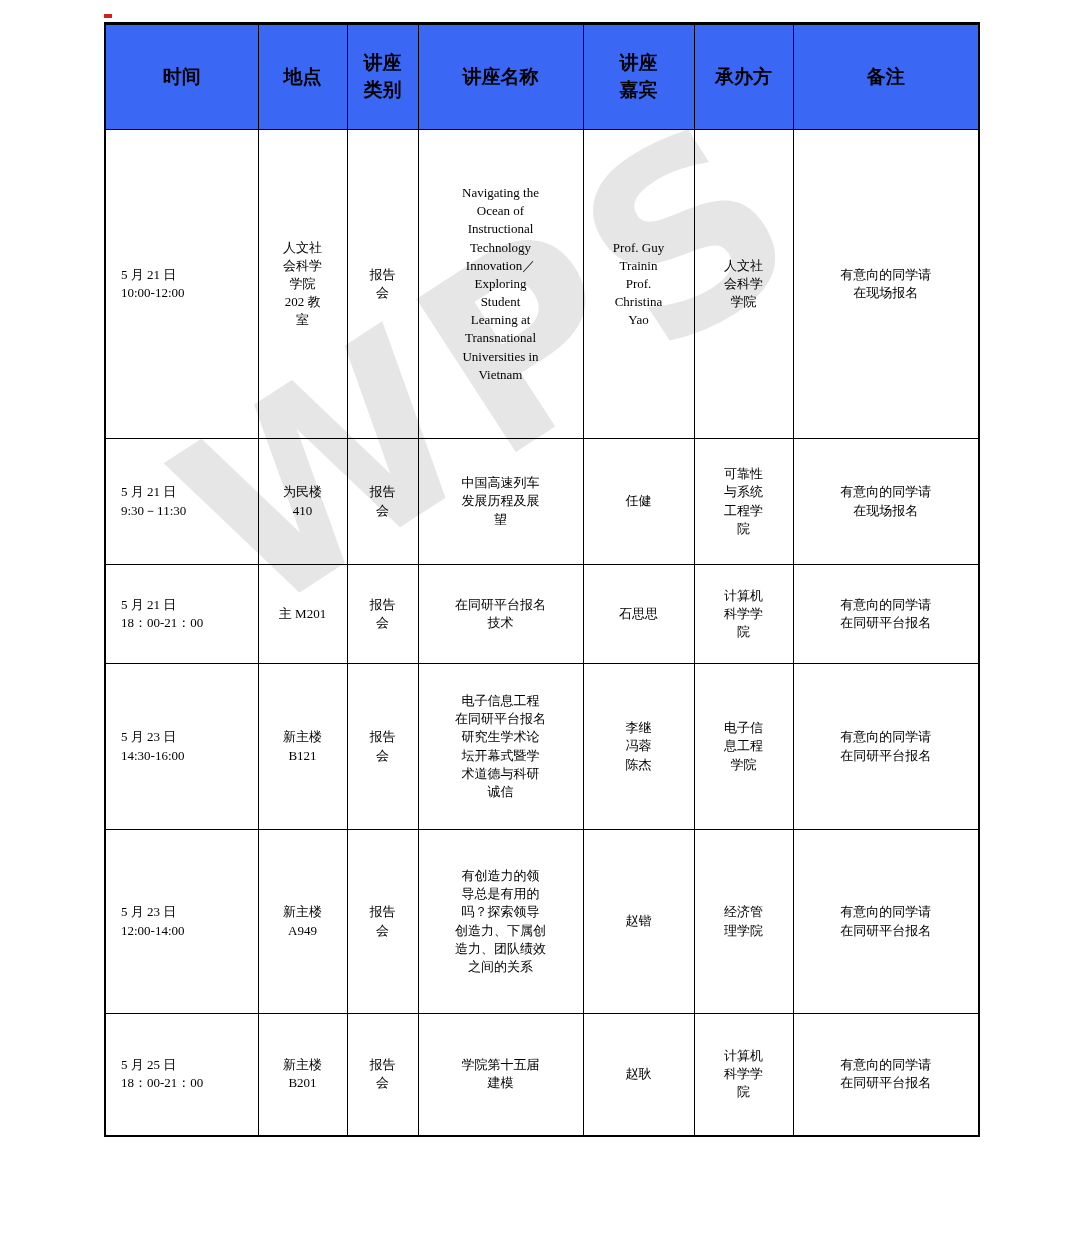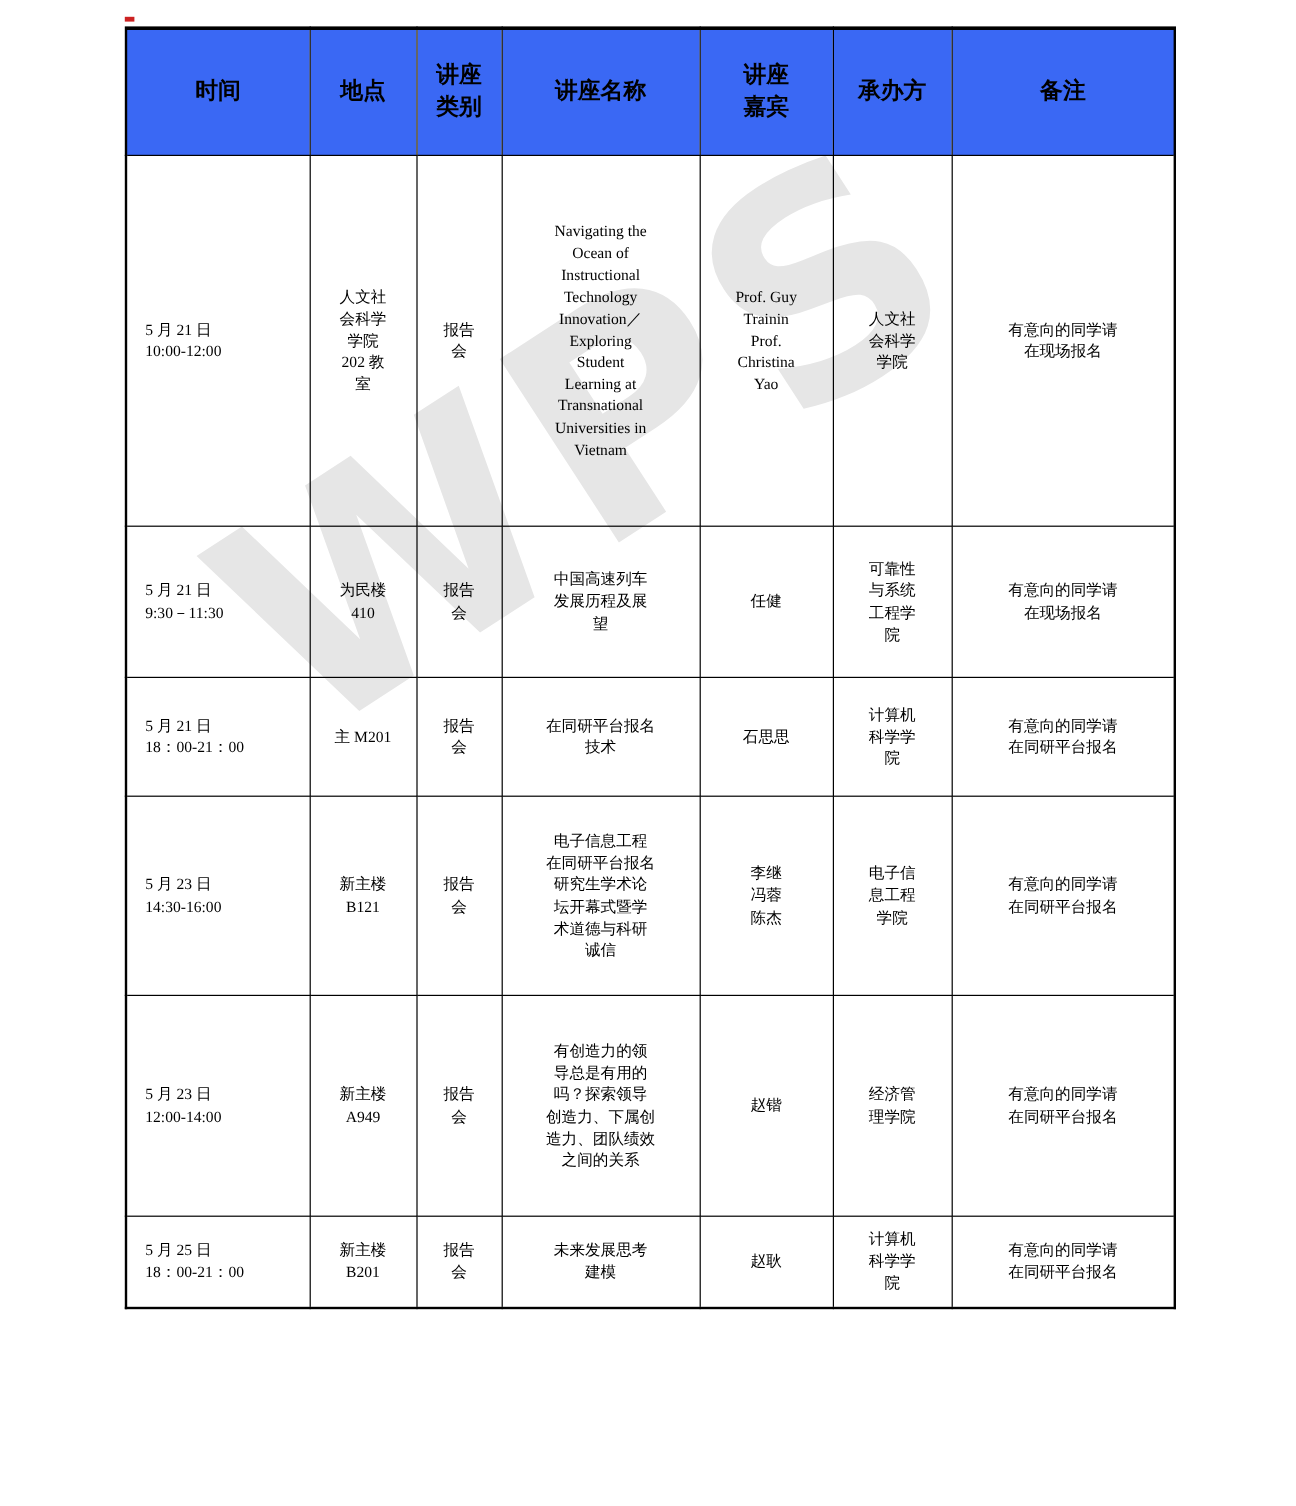--- a/index.html
+++ b/index.html
@@ -79,21 +79,21 @@
     padding-right: 4px;
     margin-top: 29px;
   }
   tr.hdr { height: 106px; }
   tr.r0 { height: 309px; }
   tr.r1 { height: 126px; }
   tr.r2 { height: 99px;  }
   tr.r3 { height: 166px; }
   tr.r4 { height: 184px; }
   tr.r5 { height: 113px; }
-  tr.r6 { height: 76px; }
+  tr.r6 { height: 122px; }
 </style>
 </head>
 <body>
 
 <div class="page">
 
   <div class="watermark">WPS</div>
   <div class="red-mark"></div>
 
   <table class="schedule">
@@ -231,21 +231,21 @@
       </tr>
 
 
       <tr class="r6">
         <td class="col-time">5 月 25 日
 18：00-21：00</td>
         <td>新主楼
 B201</td>
         <td>报告
 会</td>
-        <td>未来发展思考
+        <td>学院第十五届
 建模</td>
         <td>赵耿</td>
         <td>计算机
 科学学
 院</td>
         <td>有意向的同学请
 在同研平台报名</td>
       </tr>
     </tbody>
   </table>

